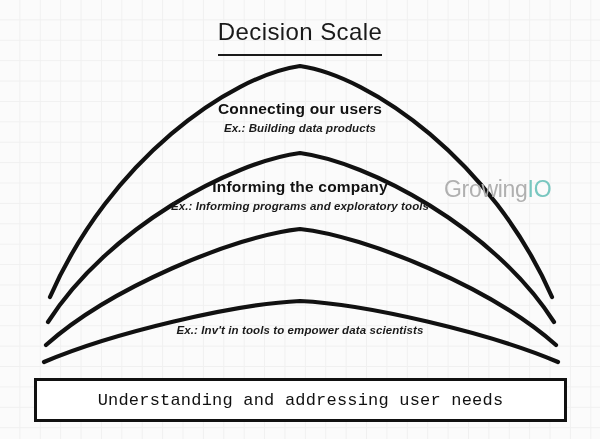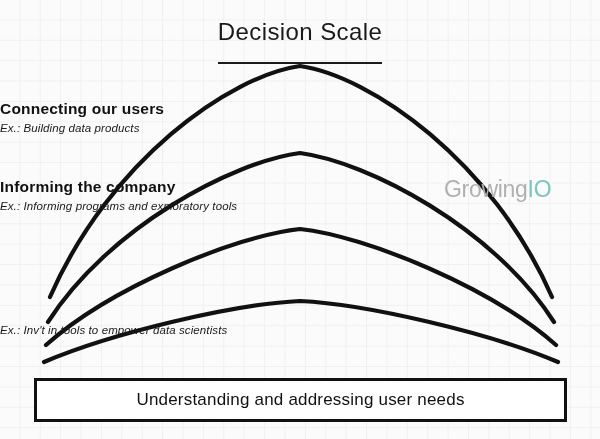--- a/index.html
+++ b/index.html
@@ -36,51 +36,51 @@
     text-align: center;
     font-size: 24px;
     font-weight: 400;
     letter-spacing: 0.4px;
     color: #1a1a1a;
     white-space: nowrap;
   }
   #title .tl {
     display: inline-block;
     border-bottom: 2px solid #1a1a1a;
-    padding-bottom: 16px;
+    padding-bottom: 8px;
   }
 
   
   #arch-layer {
     position: absolute;
     top: 0;
     left: 0;
     width: 600px;
     height: 439px;
   }
 
   
   .arch-label {
     position: absolute;
     width: 600px;
     left: 0;
-    text-align: left;
+    text-align: center;
     color: #111111;
   }
   .arch-title {
     font-size: 15.5px;
     font-weight: bold;
     letter-spacing: 0.2px;
     color: #111111;
     white-space: nowrap;
   }
   .arch-sub {
     font-size: 11.5px;
     font-style: italic;
-    font-weight: normal;
+    font-weight: bold;
     letter-spacing: 0.1px;
     color: #1a1a1a;
     margin-top: 4px;
     white-space: nowrap;
   }
 
   #lbl-0 { top: 100px; }
   #lbl-1 { top: 178px; }
   #lbl-2 { top: 245px; }
   #lbl-3 { top: 320px; }
@@ -106,20 +106,21 @@
     left: 34px;
     top: 378px;
     width: 533px;
     height: 44px;
     box-sizing: border-box;
     background: #ffffff;
     border: 3px solid #111111;
     display: flex;
     align-items: center;
     justify-content: center;
+    font-family: Liberation Mono, monospace;
   }
   #base-box-text {
     font-size: 17px;
     font-weight: 400;
     letter-spacing: 0.2px;
     color: #111111;
     white-space: nowrap;
   }
 </style>
 </head>

